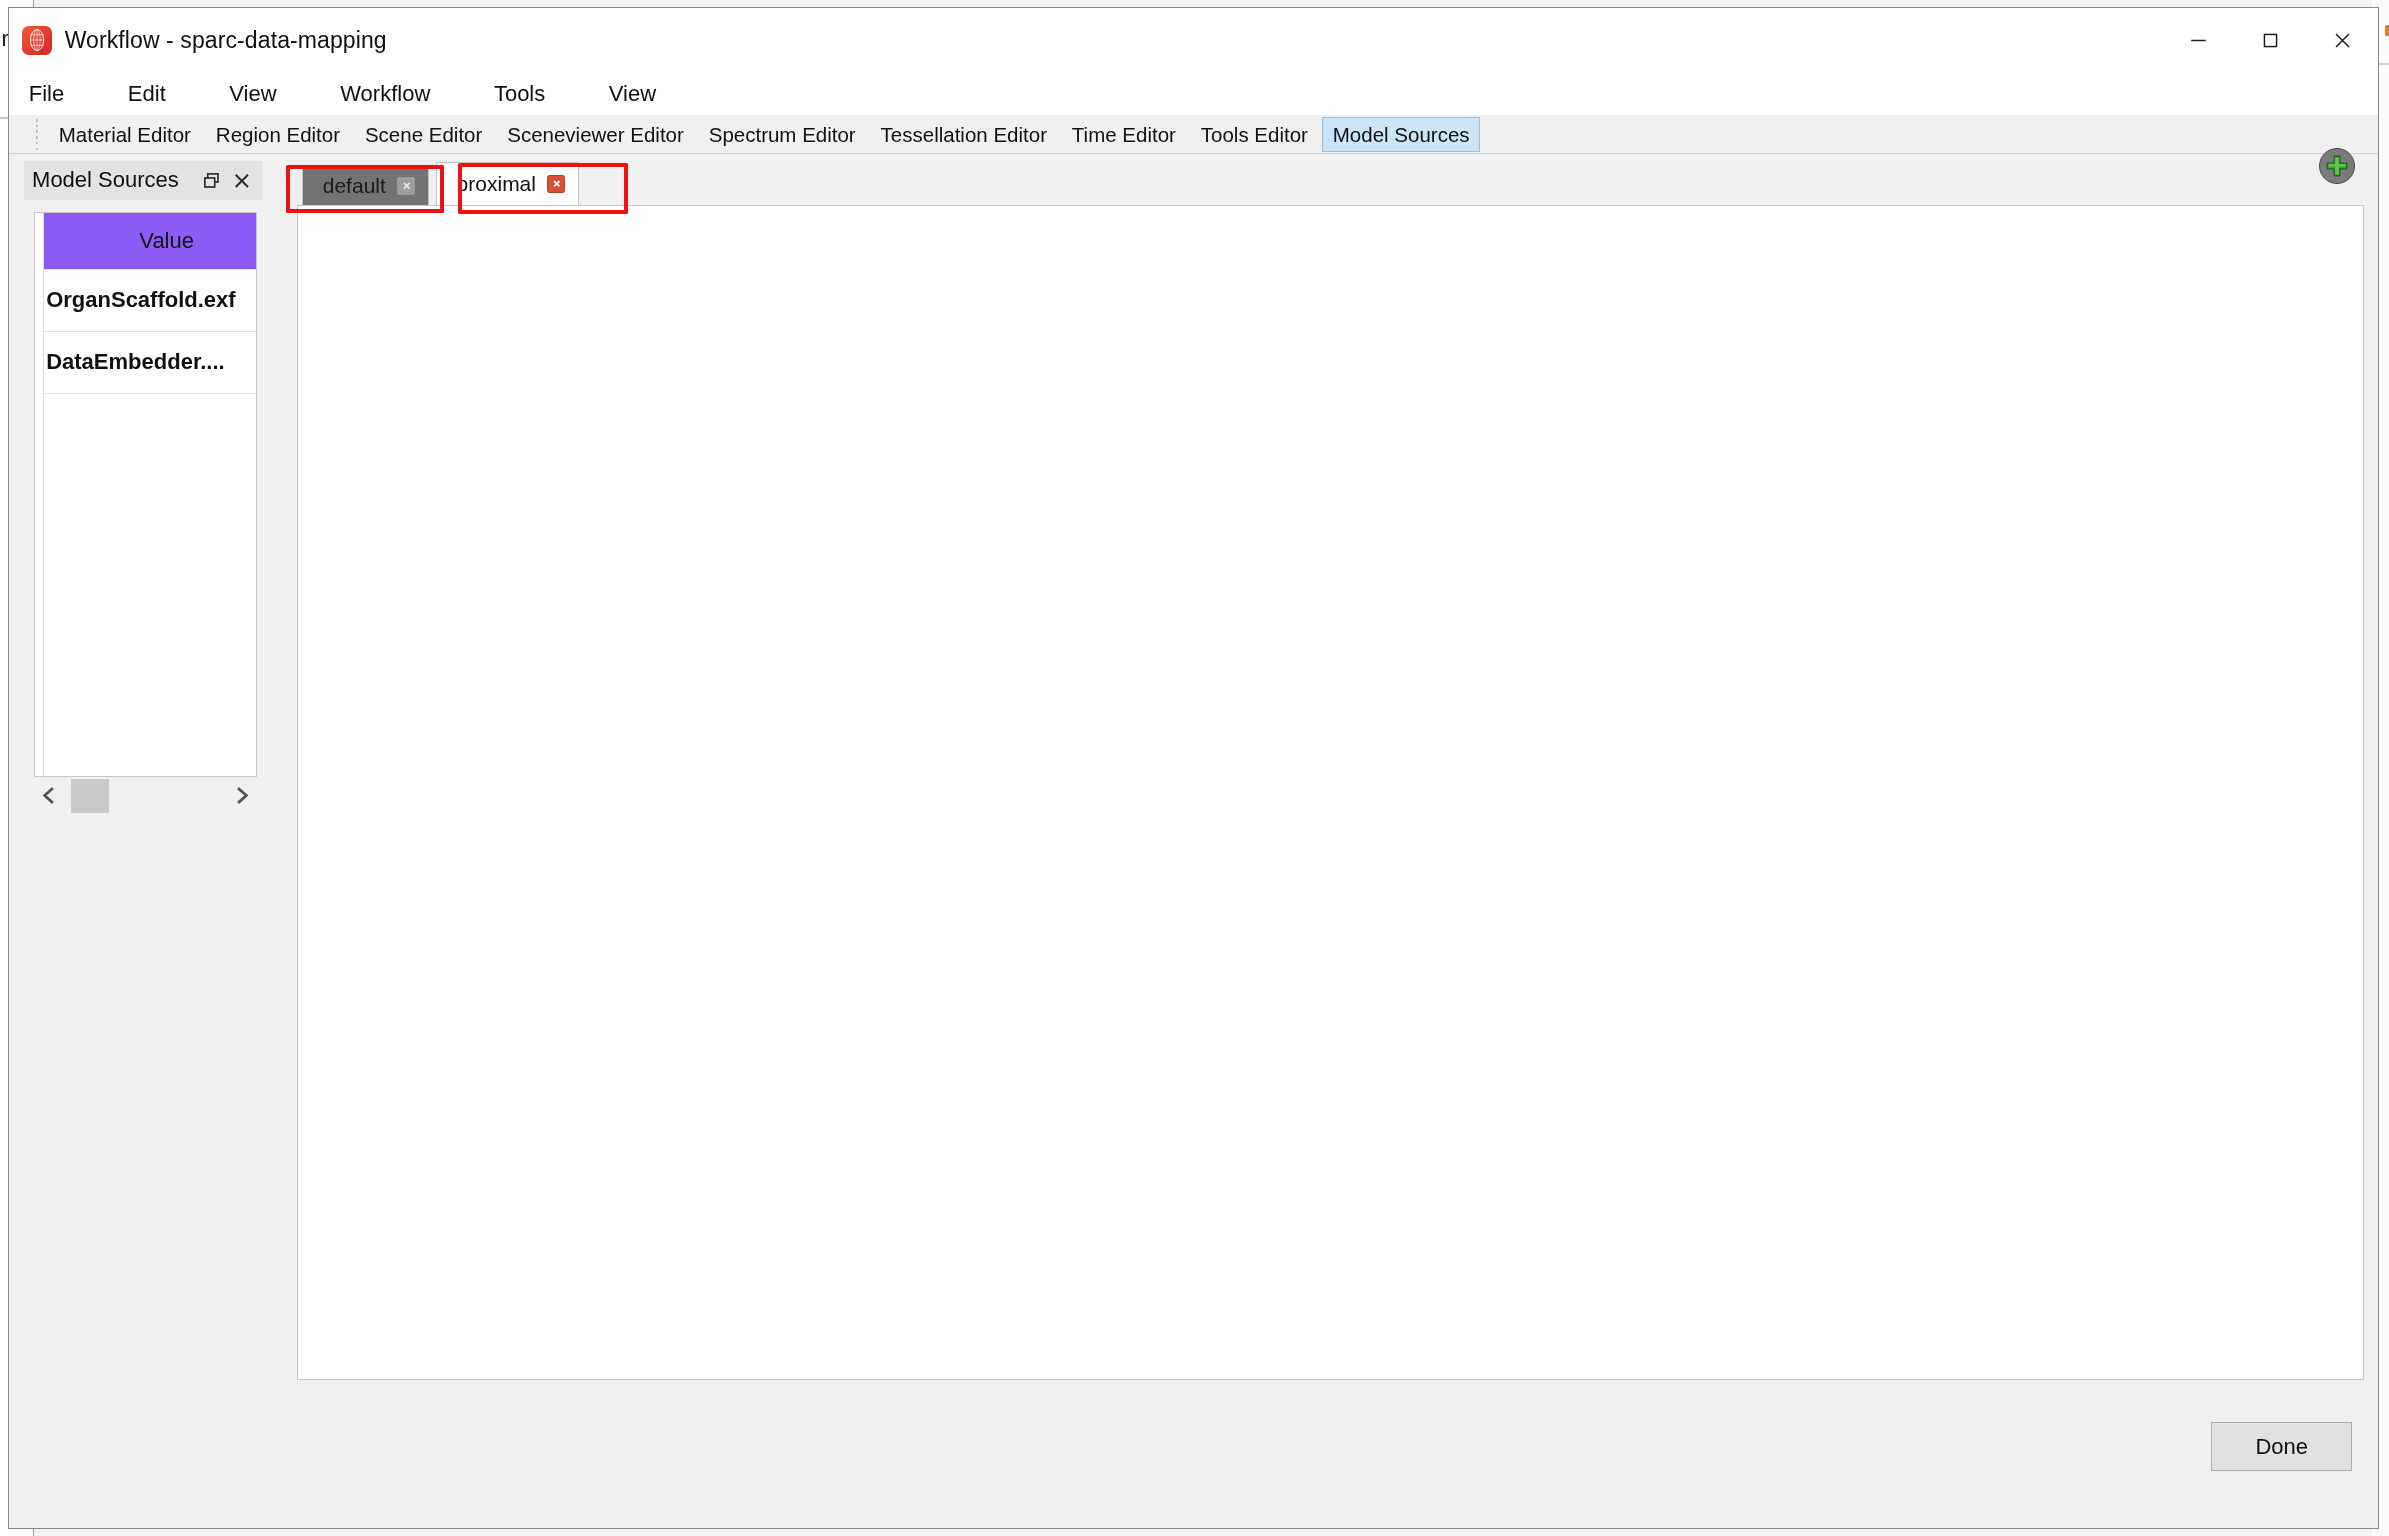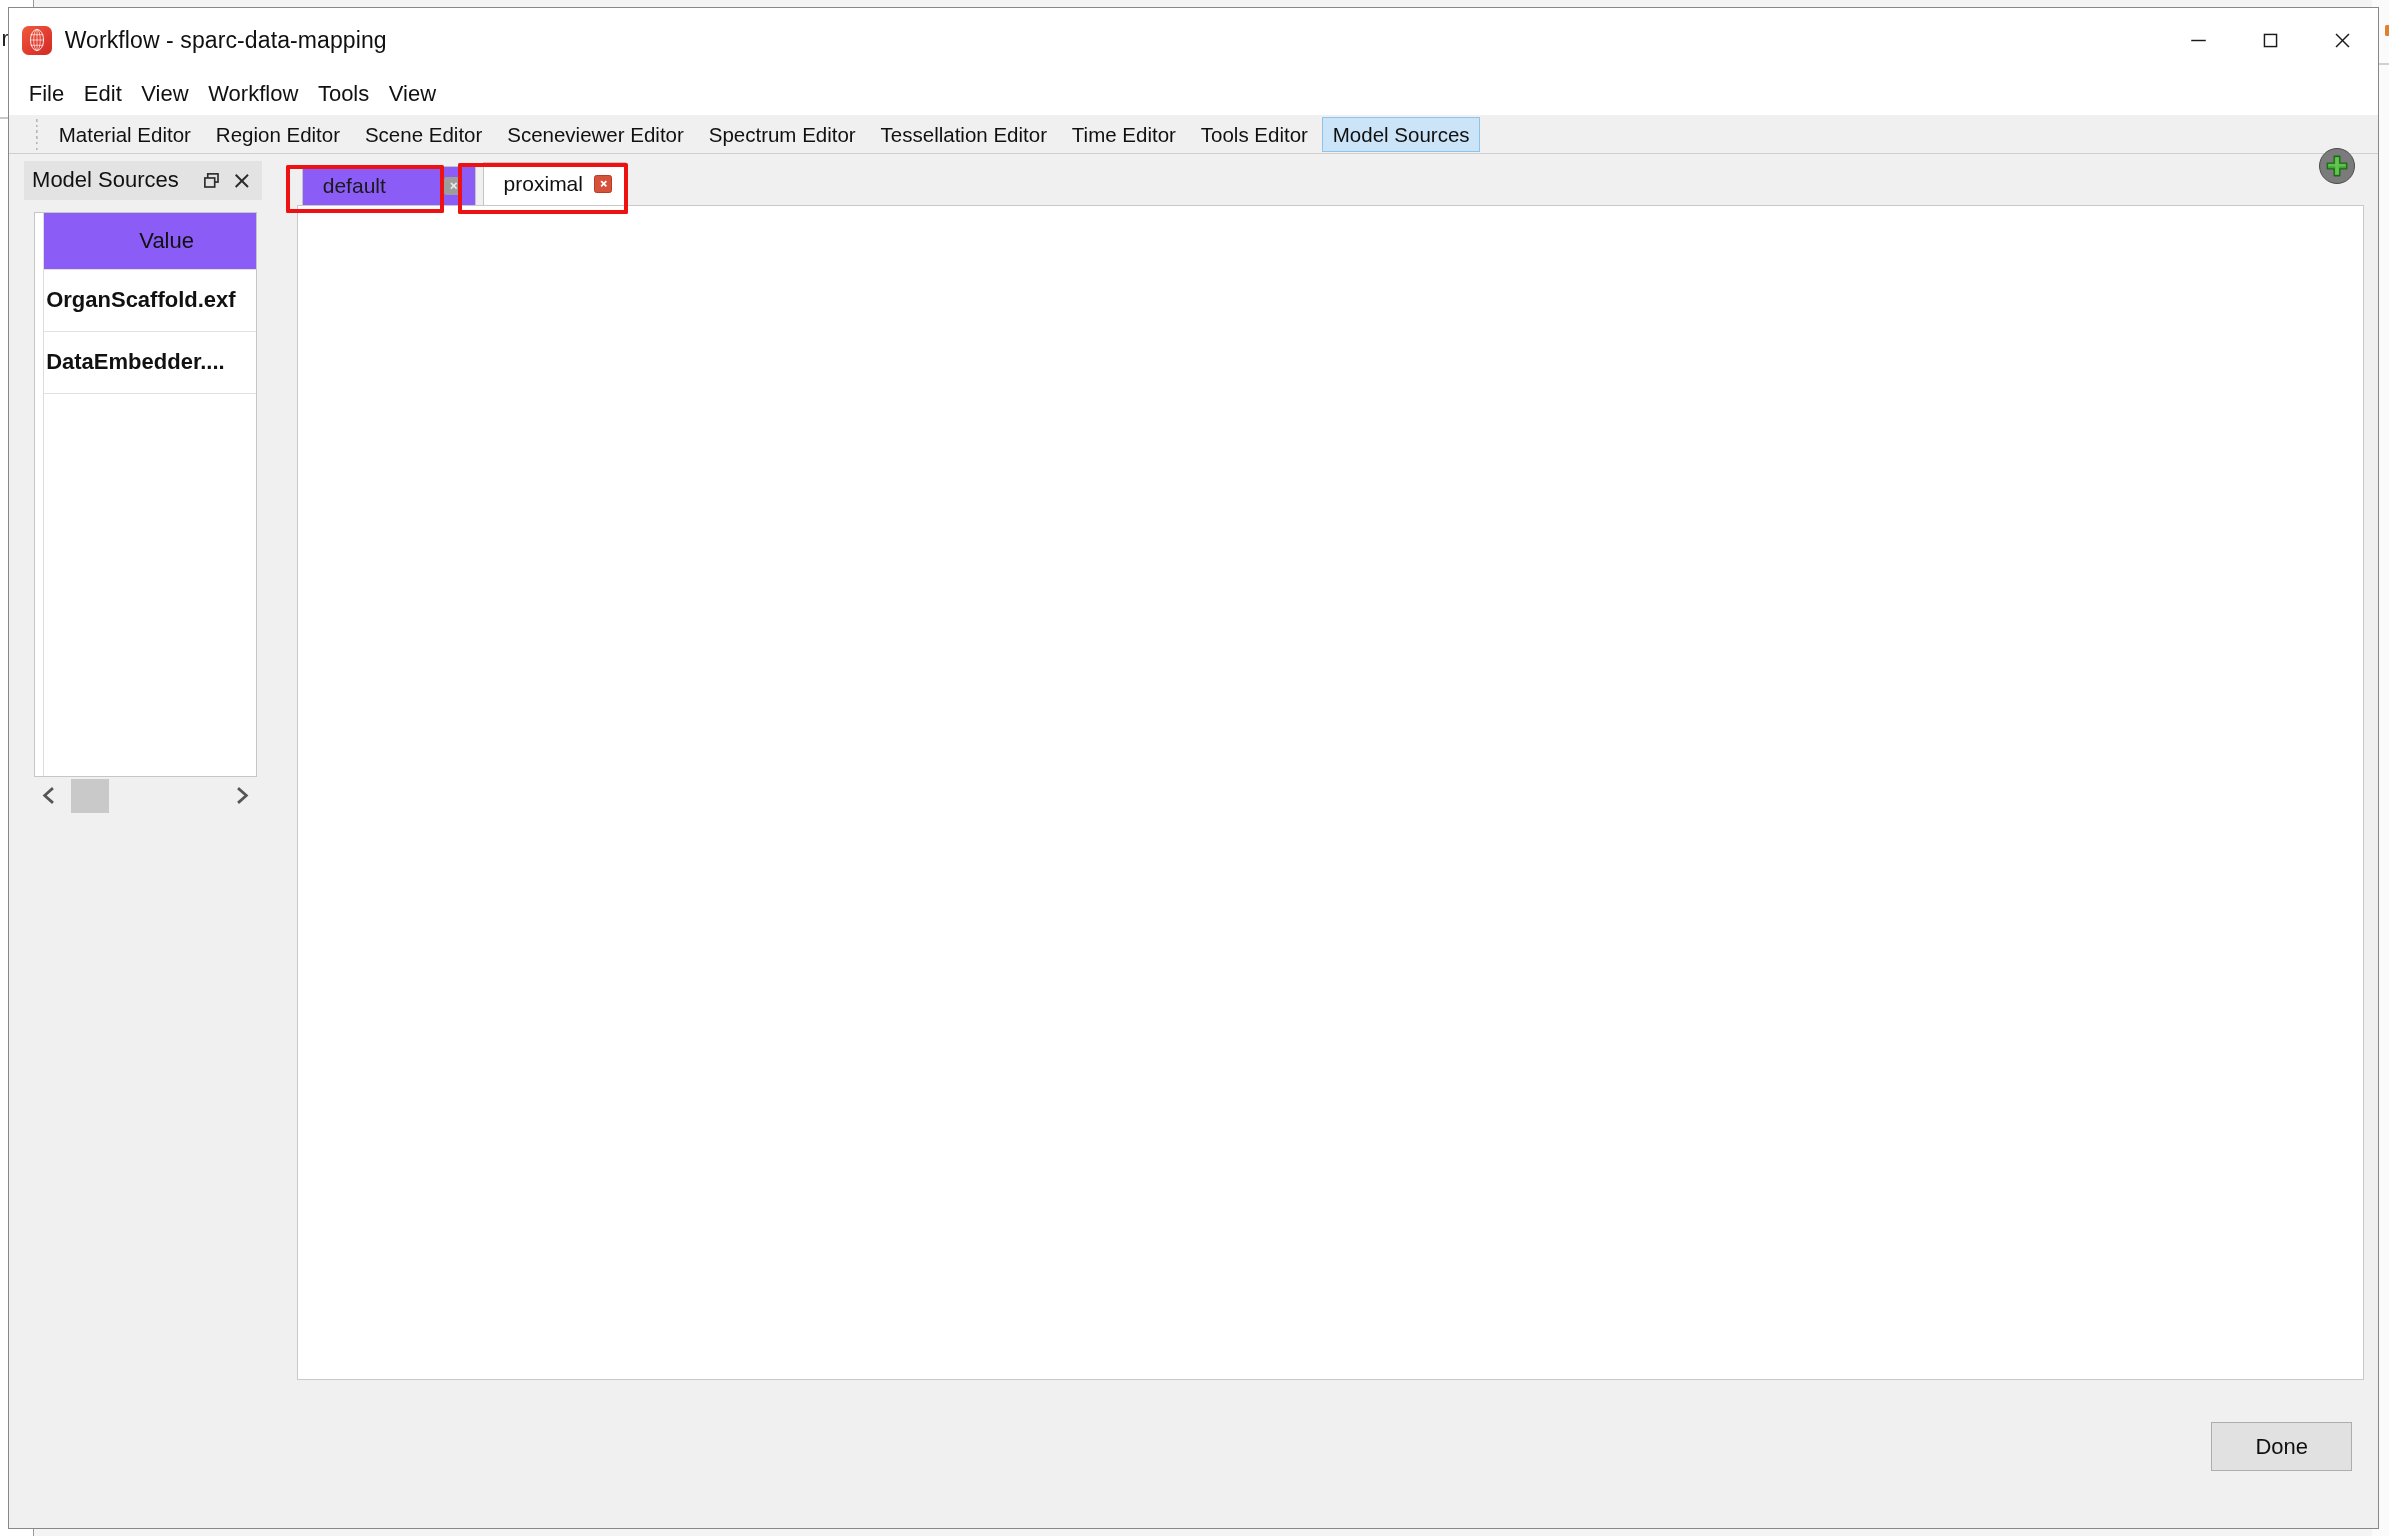--- a/index.html
+++ b/index.html
@@ -119,20 +119,21 @@
   .win-btn svg { display: block; }
 
   
   #menu-bar {
     height: 43px;
     background: #ffffff;
     display: flex;
     align-items: center;
     padding-left: 9.8px;
     box-sizing: border-box;
+    gap: 44px;
   }
   .menu-item {
     font-size: 22px;
     color: #111111;
     padding: 1.6px 9.8px;
     white-space: nowrap;
   }
 
   
   #editor-tabstrip {
@@ -308,23 +309,22 @@
     padding: 0 13px 0 19.7px;
     box-sizing: border-box;
     font-size: 21px;
     color: #111111;
     border: 0.8px solid #c4c4c4;
     border-bottom: none;
     margin-right: 6.6px;
     white-space: nowrap;
   }
   .src-tab.inactive {
-    background: #8b5cf6;
+    background: #737373;
     color: #1a1a1a;
-    gap: 47px;
   }
   .src-tab.active {
     background: #ffffff;
     height: 43px;
     color: #101010;
     text-align: center;
   }
   .src-tab-label { margin-right: 11.5px; }
   .tab-close {
     width: 18px; height: 18px;

